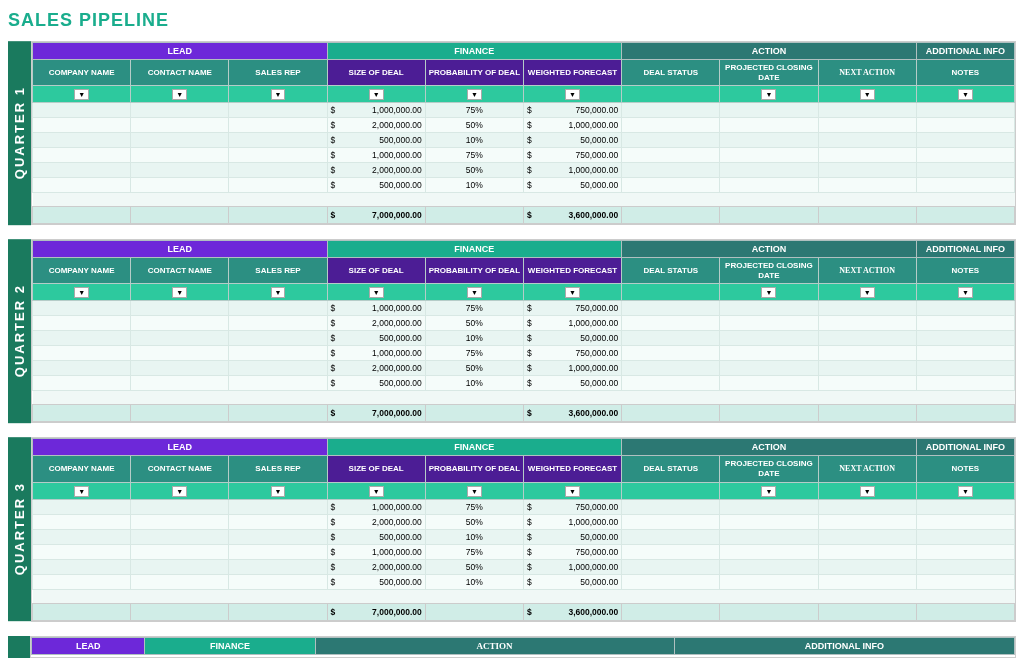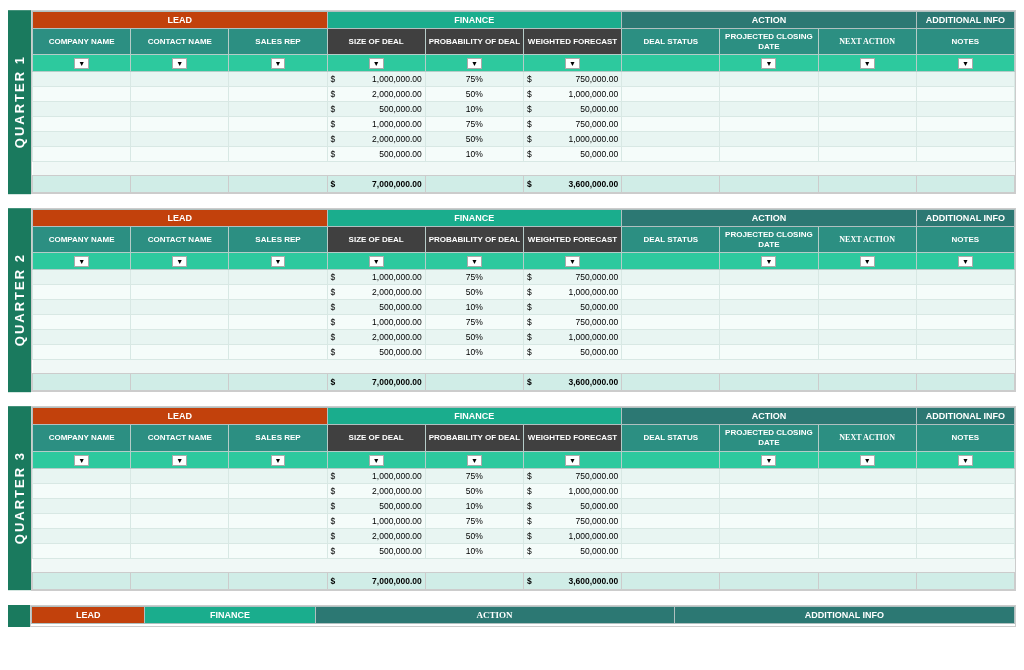--- a/index.html
+++ b/index.html
@@ -53,37 +53,37 @@
     }
     .group-header-row th {
       font-size: 9px;
       font-weight: bold;
       text-transform: uppercase;
       text-align: center;
       padding: 3px 2px;
       color: white;
       border: 1px solid #b0c0c0;
     }
-    .group-lead { background: #c2410c; }
+    .group-lead { background: #6d28d9; }
     .group-finance { background: #1aad8d; }
     .group-action { background: #2c7873; }
     .group-addinfo { background: #2c7873; }
 
     .col-header-row th {
       font-size: 8px;
       font-weight: bold;
       text-transform: uppercase;
       text-align: center;
       padding: 3px 2px;
       border: 1px solid #b5ccc8;
       line-height: 1.2;
       vertical-align: middle;
     }
     .col-lead { background: #2c8f82; color: white; }
-    .col-finance { background: #404040; color: white; }
+    .col-finance { background: #4c1d95; color: white; }
     .col-action { background: #2c8f82; color: white; }
     .col-addinfo { background: #2c8f82; color: white; }
 
     .filter-row td {
       background: #2dc99e;
       text-align: center;
       padding: 2px;
       border: 1px solid #b5ccc8;
     }
     .filter-btn {
@@ -137,20 +137,21 @@
     }
     .bottom-table-container {
       flex: 1;
       border: 1px solid #ccc;
     }
   </style>
 </head>
 <body>
 
 <div class="page">
+  <div class="page-title">SALES PIPELINE</div>
 
   <div id="quarters-container">
       <div class="quarter-section">
         <div class="quarter-label">QUARTER 1</div>
         <div class="table-container">
           <table>
             <thead>
               <tr class="group-header-row">
                 <th class="group-lead" colspan="3">LEAD</th>
                 <th class="group-finance" colspan="3">FINANCE</th>

